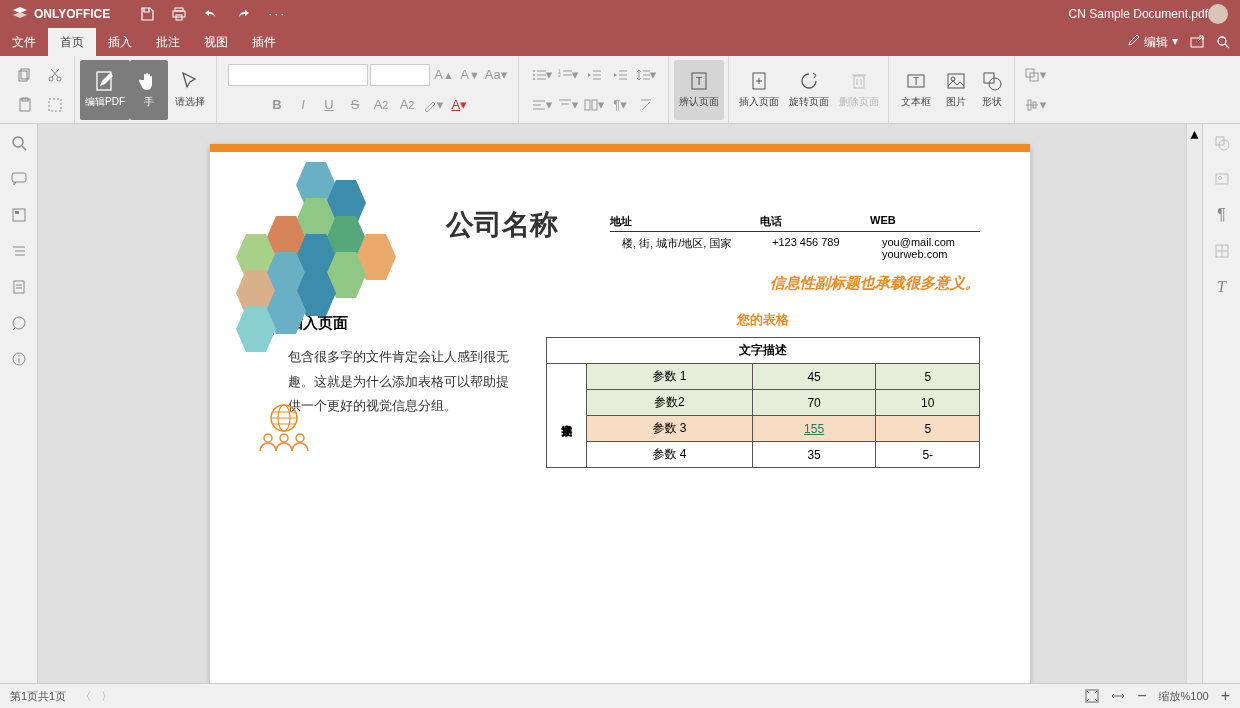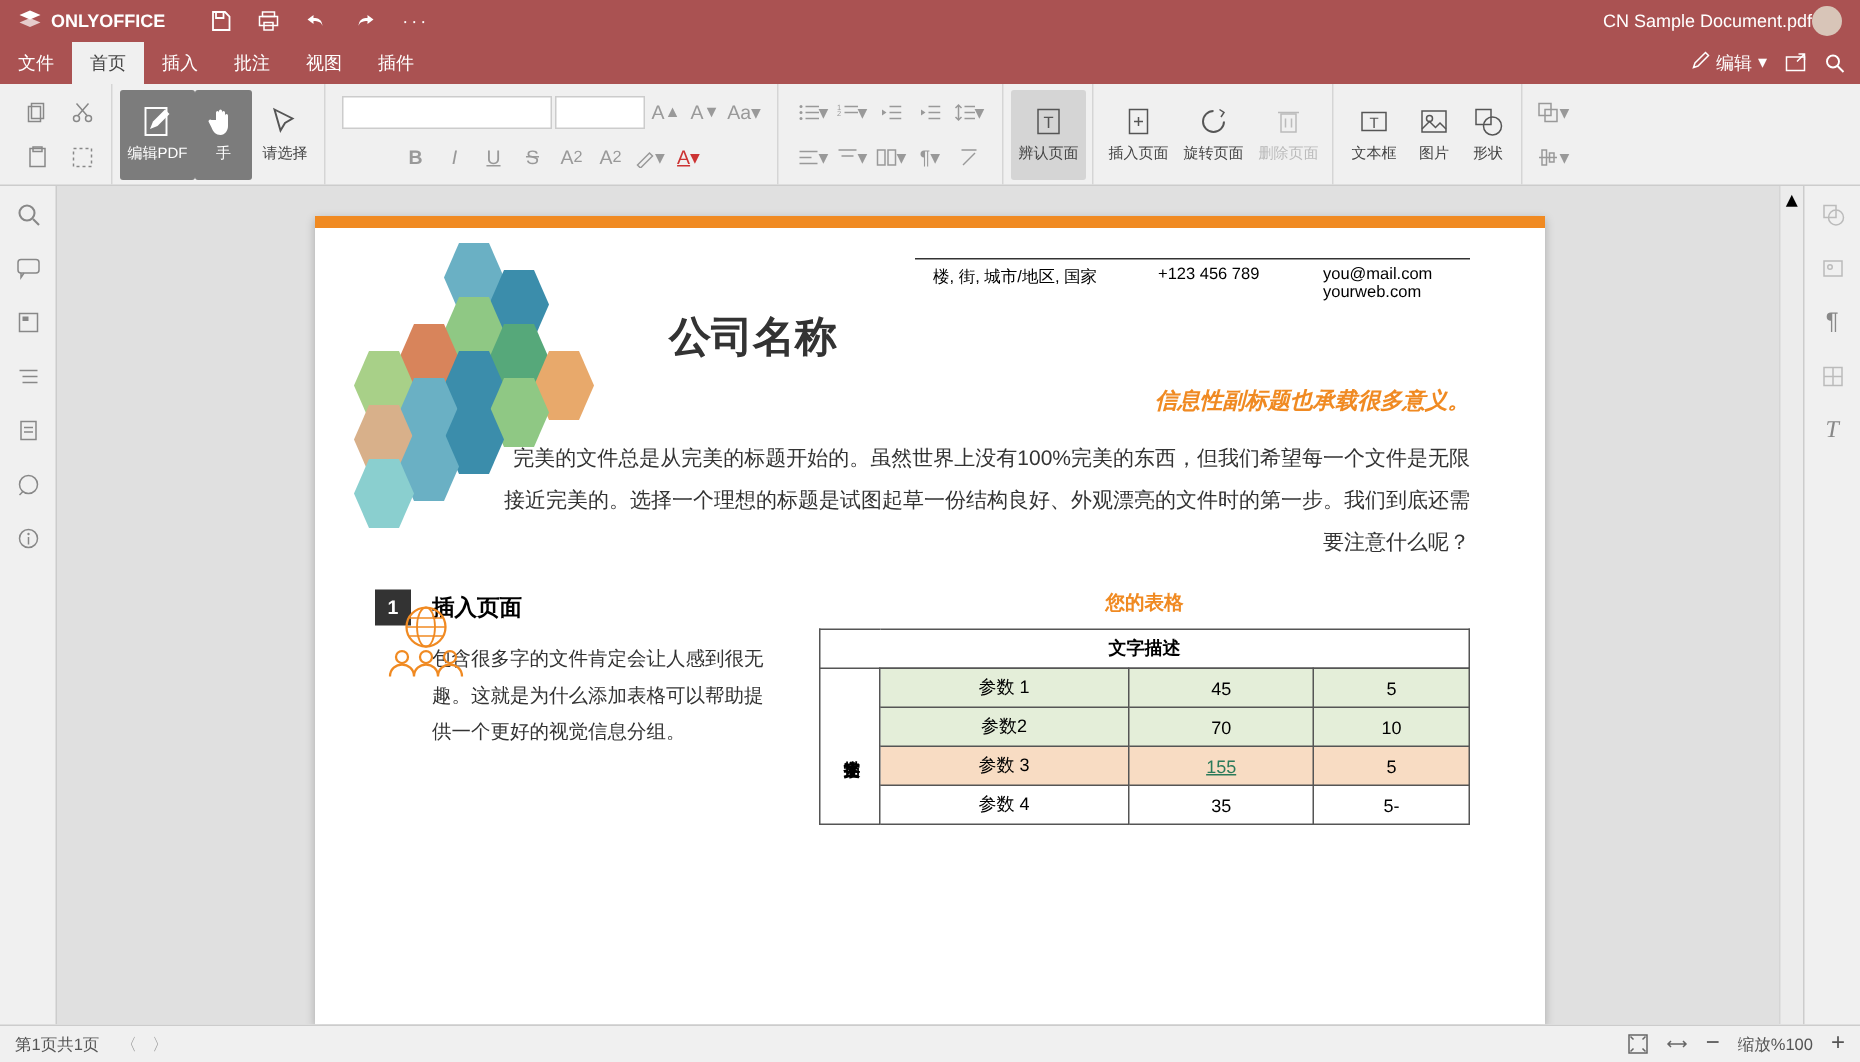--- a/index.html
+++ b/index.html
@@ -418,20 +418,31 @@
             <div class="hex" style="left:70px;top:108px;background:#3b8dab;"></div>
             <div class="hex" style="left:40px;top:126px;background:#6ab0c4;"></div>
             <div class="hex" style="left:10px;top:144px;background:#8acfcf;"></div>
           </div>
           <div style="display:flex;">
             <div style="width:200px;"></div>
             <div style="flex:1;">
               <div class="company-title">公司名称</div>
             </div>
             <div style="width:370px;">
+              <div style="display:flex;font-size:11px;margin-top:36px;">
+                <div class="info-col" style="width:150px;">
+                  <div class="lbl">地址</div>
+                </div>
+                <div class="info-col" style="width:110px;">
+                  <div class="lbl">电话</div>
+                </div>
+                <div class="info-col">
+                  <div class="lbl">WEB</div>
+                </div>
+              </div>
               <div style="border-top:1px solid #333;display:flex;font-size:11px;padding-top:4px;">
                 <div style="width:150px;margin-left:12px;">楼, 街, 城市/地区, 国家</div>
                 <div style="width:110px;">+123 456 789</div>
                 <div>
                   <div>you@mail.com</div>
                   <div>yourweb.com</div>
                 </div>
               </div>
             </div>
           </div>
@@ -443,21 +454,20 @@
             <ellipse cx="30" cy="16" rx="6" ry="13" fill="none" stroke="#f08a22" stroke-width="1.2"></ellipse>
             <line x1="17" y1="16" x2="43" y2="16" stroke="#f08a22"></line>
             <line x1="19" y1="10" x2="41" y2="10" stroke="#f08a22"></line>
             <line x1="19" y1="22" x2="41" y2="22" stroke="#f08a22"></line>
             <circle cx="14" cy="36" r="4" fill="none" stroke="#f08a22" stroke-width="1.5"></circle>
             <circle cx="30" cy="36" r="4" fill="none" stroke="#f08a22" stroke-width="1.5"></circle>
             <circle cx="46" cy="36" r="4" fill="none" stroke="#f08a22" stroke-width="1.5"></circle>
             <path d="M6 49c0-5 4-8 8-8s8 3 8 8M22 49c0-5 4-8 8-8s8 3 8 8M38 49c0-5 4-8 8-8s8 3 8 8" fill="none" stroke="#f08a22" stroke-width="1.5"></path>
           </svg>
 
-          <div class="body-text">完美的文件总是从完美的标题开始的。虽然世界上没有100%完美的东西，但我们希望每一个文件是无限接近完美的。选择一个理想的标题是试图起草一份结构良好、外观漂亮的文件时的第一步。我们到底还需要注意什么呢？</div>
 
           <div class="lower">
             <div class="lcol">
               <div class="section-hdr">
                 <span class="numbox">1</span>
                 <span class="st">插入页面</span>
               </div>
               <div class="section-body">包含很多字的文件肯定会让人感到很无趣。这就是为什么添加表格可以帮助提供一个更好的视觉信息分组。</div>
             </div>
             <div class="rcol">

